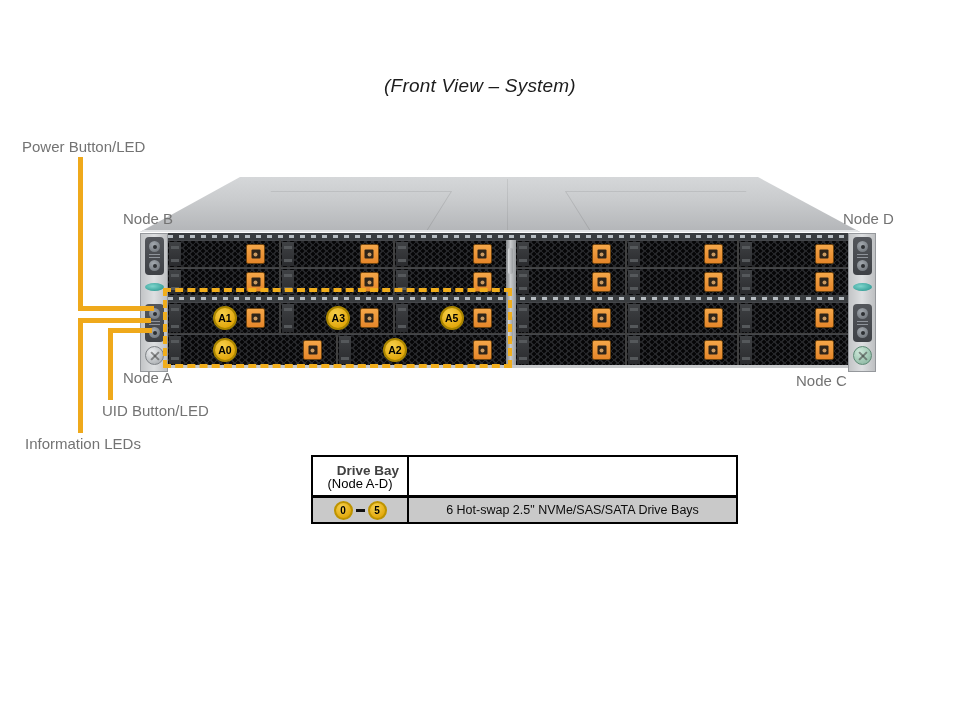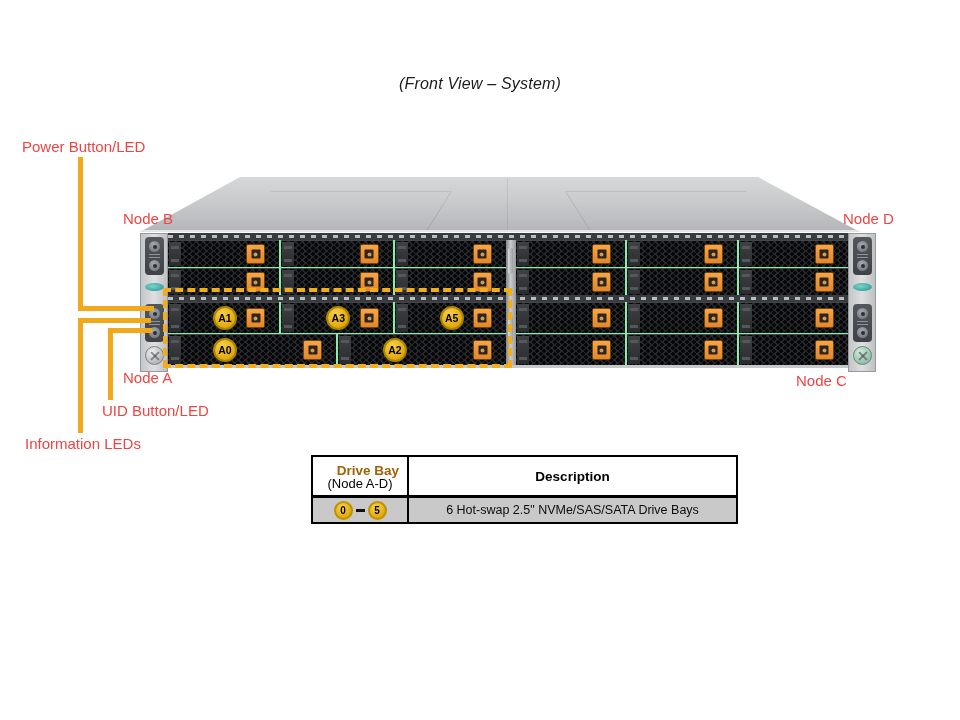--- a/index.html
+++ b/index.html
@@ -1,24 +1,24 @@
 <!DOCTYPE html>
 <html><head>
 <meta charset="utf-8">
 <style>
   html,body{margin:0;padding:0;background:#fff;}
   #canvas{position:relative;width:960px;height:720px;background:#fff;overflow:hidden;
           font-family:"Liberation Sans",sans-serif;}
 
   
   #figure-title{position:absolute;top:75px;left:0;right:0;text-align:center;
-    font-style:italic;font-size:16px;color:#1c1c1c;letter-spacing:.2px;}
-
-  
-  .callout-label{position:absolute;font-size:15px;color:#ef4444;white-space:nowrap;z-index:6;}
+    font-style:italic;font-size:19px;color:#1c1c1c;letter-spacing:.2px;}
+
+  
+  .callout-label{position:absolute;font-size:15px;color:#737373;white-space:nowrap;z-index:6;}
   #lbl-power{left:22px;top:138px;}
   #lbl-node-b{left:123px;top:210px;}
   #lbl-node-d{left:843px;top:210px;}
   #lbl-node-a{left:123px;top:369px;}
   #lbl-node-c{left:796px;top:372px;}
   #lbl-uid{left:102px;top:402px;}
   #lbl-info{left:25px;top:435px;}
 
   
   .cline{position:absolute;background:#EFA91B;z-index:5;}
@@ -38,21 +38,21 @@
   #lid-seam-c{left:367px;top:4px;width:1px;height:53px;}
   #lid-panel-l{position:absolute;left:118px;top:16px;width:180px;height:41px;
     border-right:1px solid rgba(0,0,0,0.10);border-top:1px solid rgba(0,0,0,0.08);
     transform:skewX(-32deg);}
   #lid-panel-r{position:absolute;left:438px;top:16px;width:180px;height:41px;
     border-left:1px solid rgba(0,0,0,0.10);border-top:1px solid rgba(0,0,0,0.08);
     transform:skewX(32deg);}
   #lid-edge{position:absolute;left:0;top:55px;width:720px;height:3px;background:#e3e5e7;}
 
   
-  #face{position:absolute;left:28px;top:58px;width:680px;height:135px;background:#86efac;}
+  #face{position:absolute;left:28px;top:58px;width:680px;height:135px;background:#404040;}
   .rail{position:absolute;left:0;width:680px;height:7px;background-color:#393c3f;
     background-image:repeating-linear-gradient(90deg,#b7bdc2 0 5px,#393c3f 5px 11px);
     background-size:100% 3px;background-position:0 2px;background-repeat:no-repeat;}
   #rail-top{top:0;}
   #rail-mid{top:62px;}
   #face-bottom{position:absolute;left:0;top:132px;width:680px;height:3px;background:#c6c8ca;}
   #divider{position:absolute;left:338px;top:7px;width:10px;height:125px;
     background:linear-gradient(90deg,#84878a,#c8cacc 45%,#979a9d);}
   #divider::before,#divider::after{content:"";position:absolute;left:2px;width:5px;height:26px;
     border-radius:2px;background:linear-gradient(90deg,#d8dadc,#9a9da0);}
@@ -113,21 +113,21 @@
   
   #node-a-highlight{position:absolute;left:163px;top:288px;width:349px;height:80px;
     box-sizing:border-box;border:4px dashed #F0AD1C;z-index:3;}
 
   
   #bay-table{position:absolute;left:311px;top:455px;width:427px;border:2px solid #000;
     background:#fff;box-sizing:border-box;z-index:6;}
   .t-header{display:flex;height:38px;border-bottom:3px solid #000;}
   .t-col1{width:96px;border-right:2px solid #000;display:flex;flex-direction:column;
     align-items:center;justify-content:center;box-sizing:border-box;}
-  .t-col1 .main{font-weight:bold;font-size:13.5px;color:#a16207;line-height:15px;margin-left:16px;}
+  .t-col1 .main{font-weight:bold;font-size:13.5px;color:#404040;line-height:15px;margin-left:16px;}
   .t-col1 .sub{font-size:13px;color:#000;line-height:12px;}
   .t-col2{flex:1;display:flex;align-items:center;justify-content:center;
     font-weight:bold;font-size:13.5px;color:#000;}
   .t-datarow{display:flex;height:24px;background:#C9C9C9;}
   .t-datarow .t-col1{flex-direction:row;}
   .t-datarow .t-col2{font-weight:normal;font-size:12.5px;color:#0c0c0c;}
   .bay-circle{width:15px;height:15px;border-radius:50%;border:2px solid #BD9300;
     background:radial-gradient(circle at 38% 30%,#f6d252,#e3a80a 75%);
     color:#000;font-weight:bold;font-size:10px;display:flex;align-items:center;justify-content:center;}
   .bay-range-dash{width:9px;height:3px;background:#111;margin:0 3px;}
@@ -414,21 +414,20 @@
   </div>
 
   <div id="node-a-highlight"></div>
 
   <div id="bay-table">
     <div class="t-header">
       <div class="t-col1">
         <div class="main">Drive Bay</div>
         <div class="sub">(Node A-D)</div>
       </div>
-      <div class="t-col2">Description</div>
     </div>
     <div class="t-datarow">
       <div class="t-col1">
         <div class="bay-circle">0</div>
         <div class="bay-range-dash"></div>
         <div class="bay-circle">5</div>
       </div>
       <div class="t-col2">6 Hot-swap 2.5" NVMe/SAS/SATA Drive Bays</div>
     </div>
   </div>

